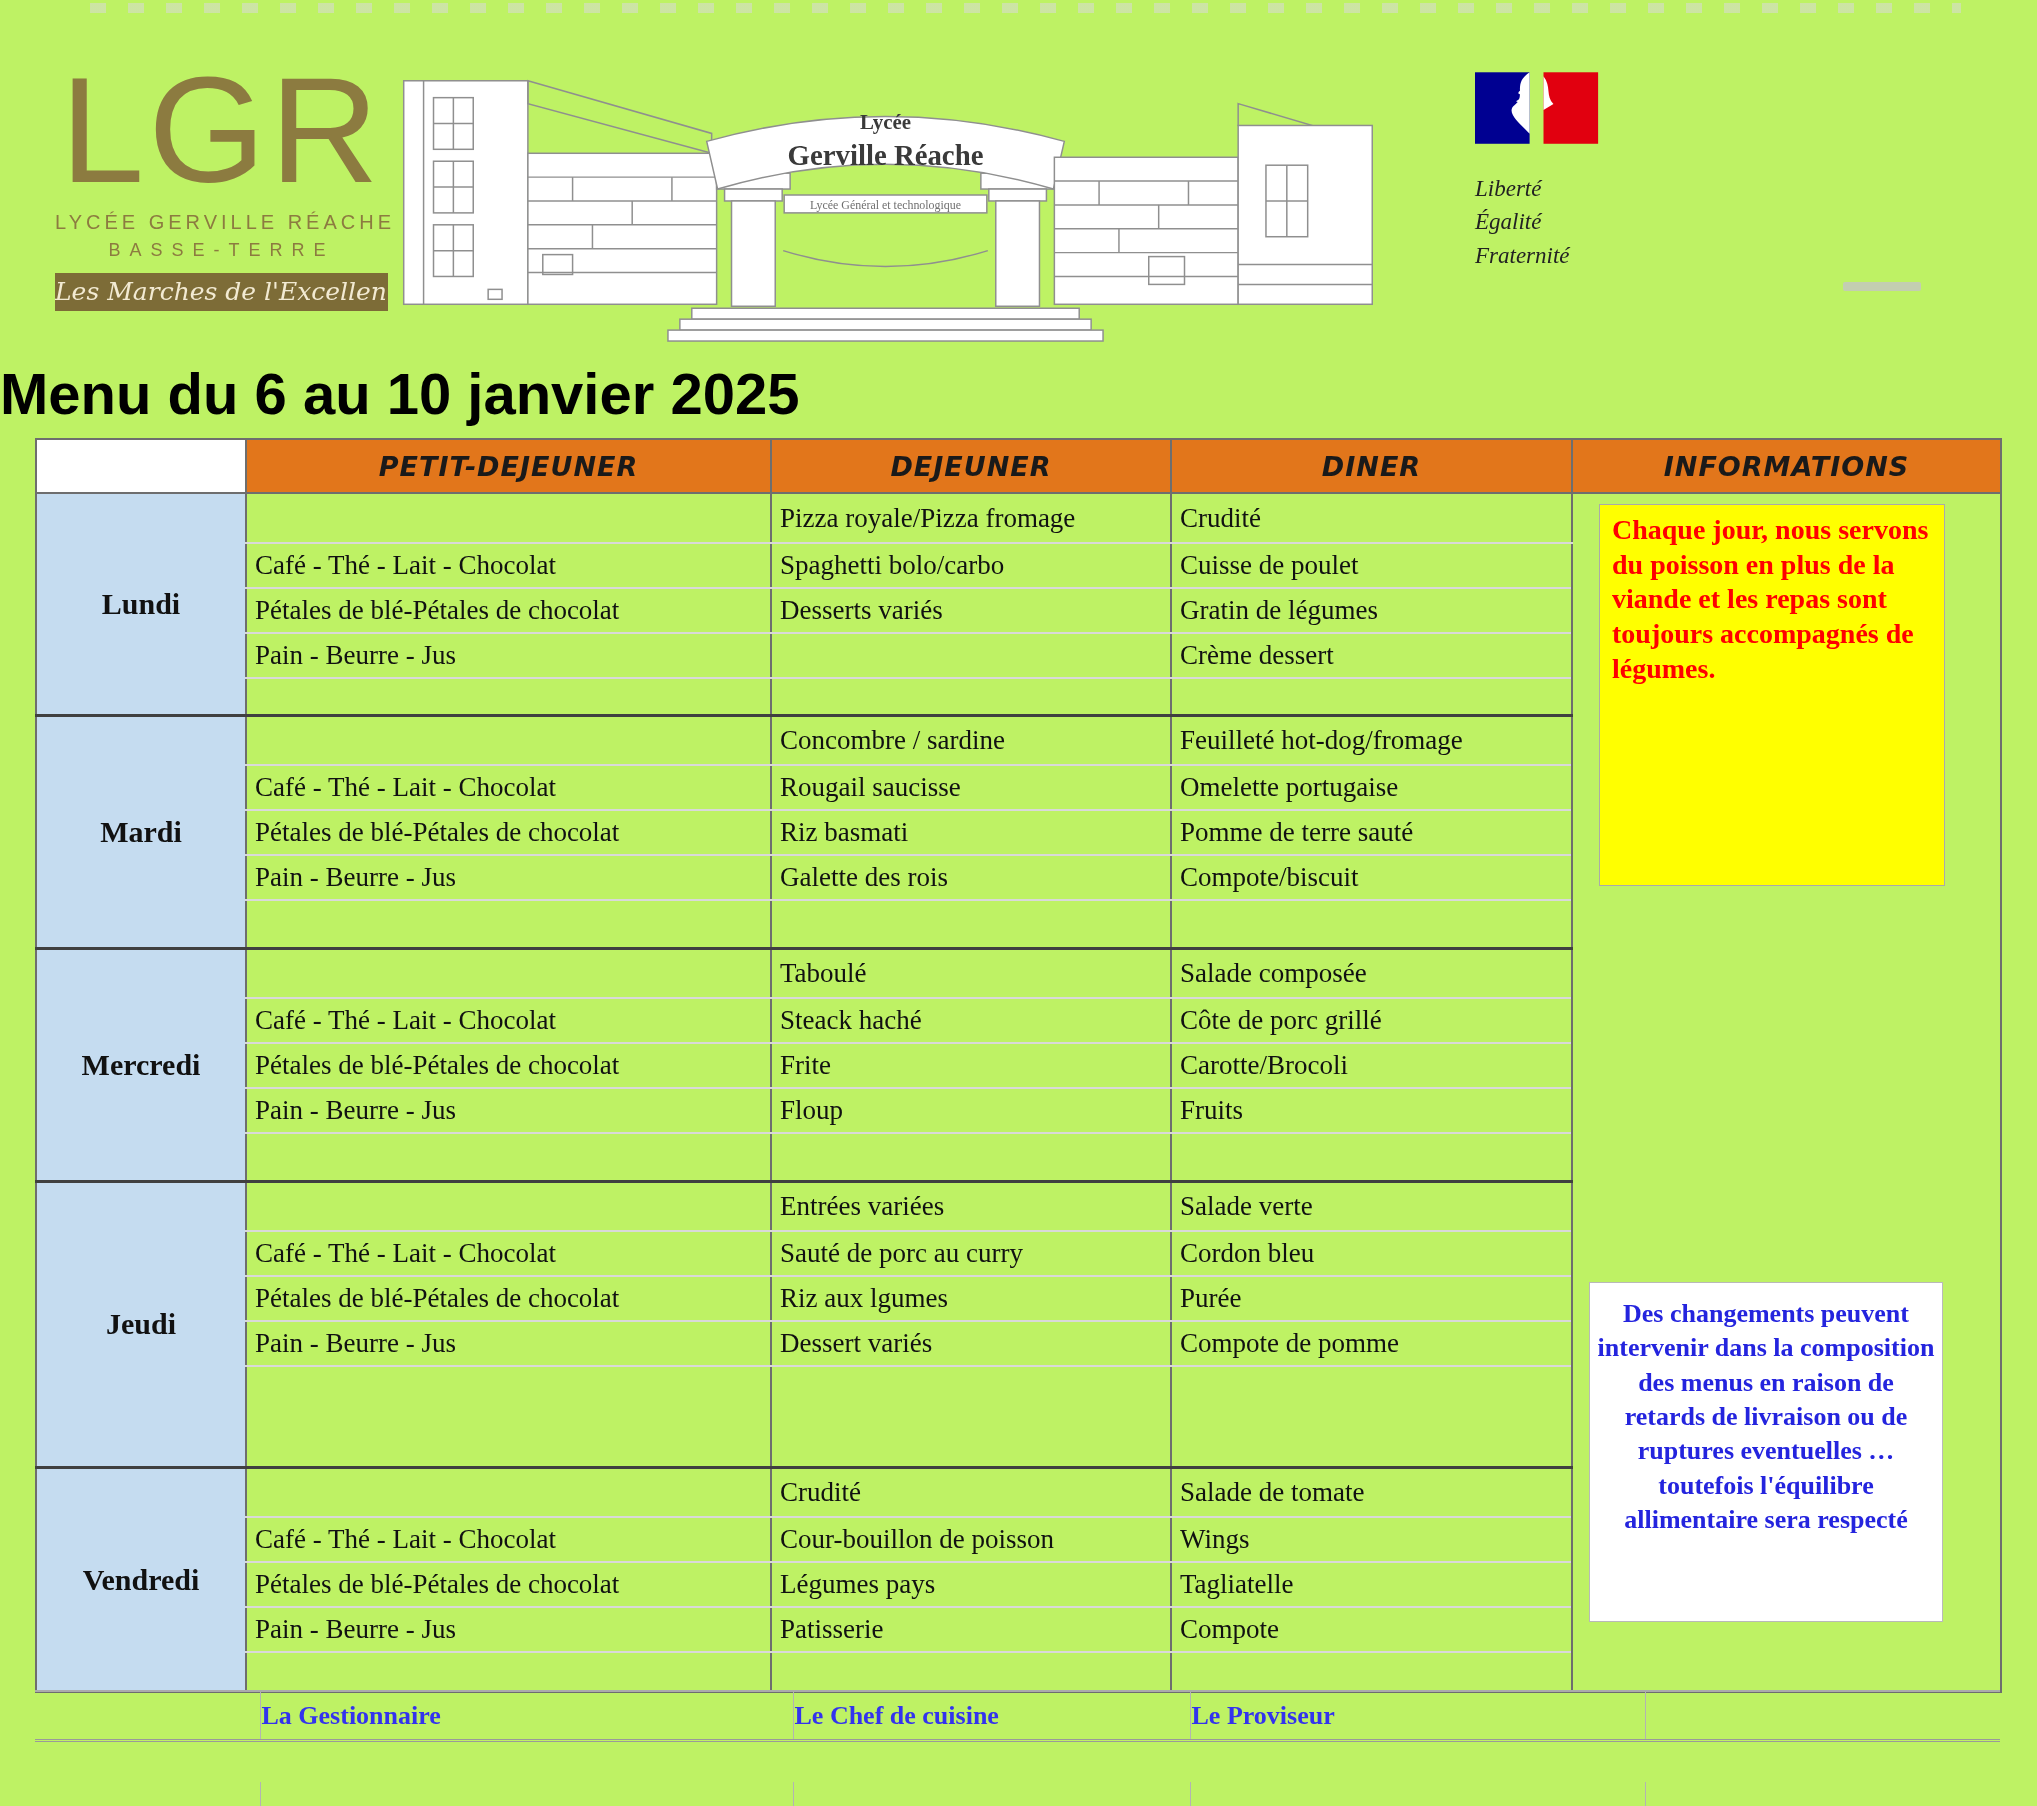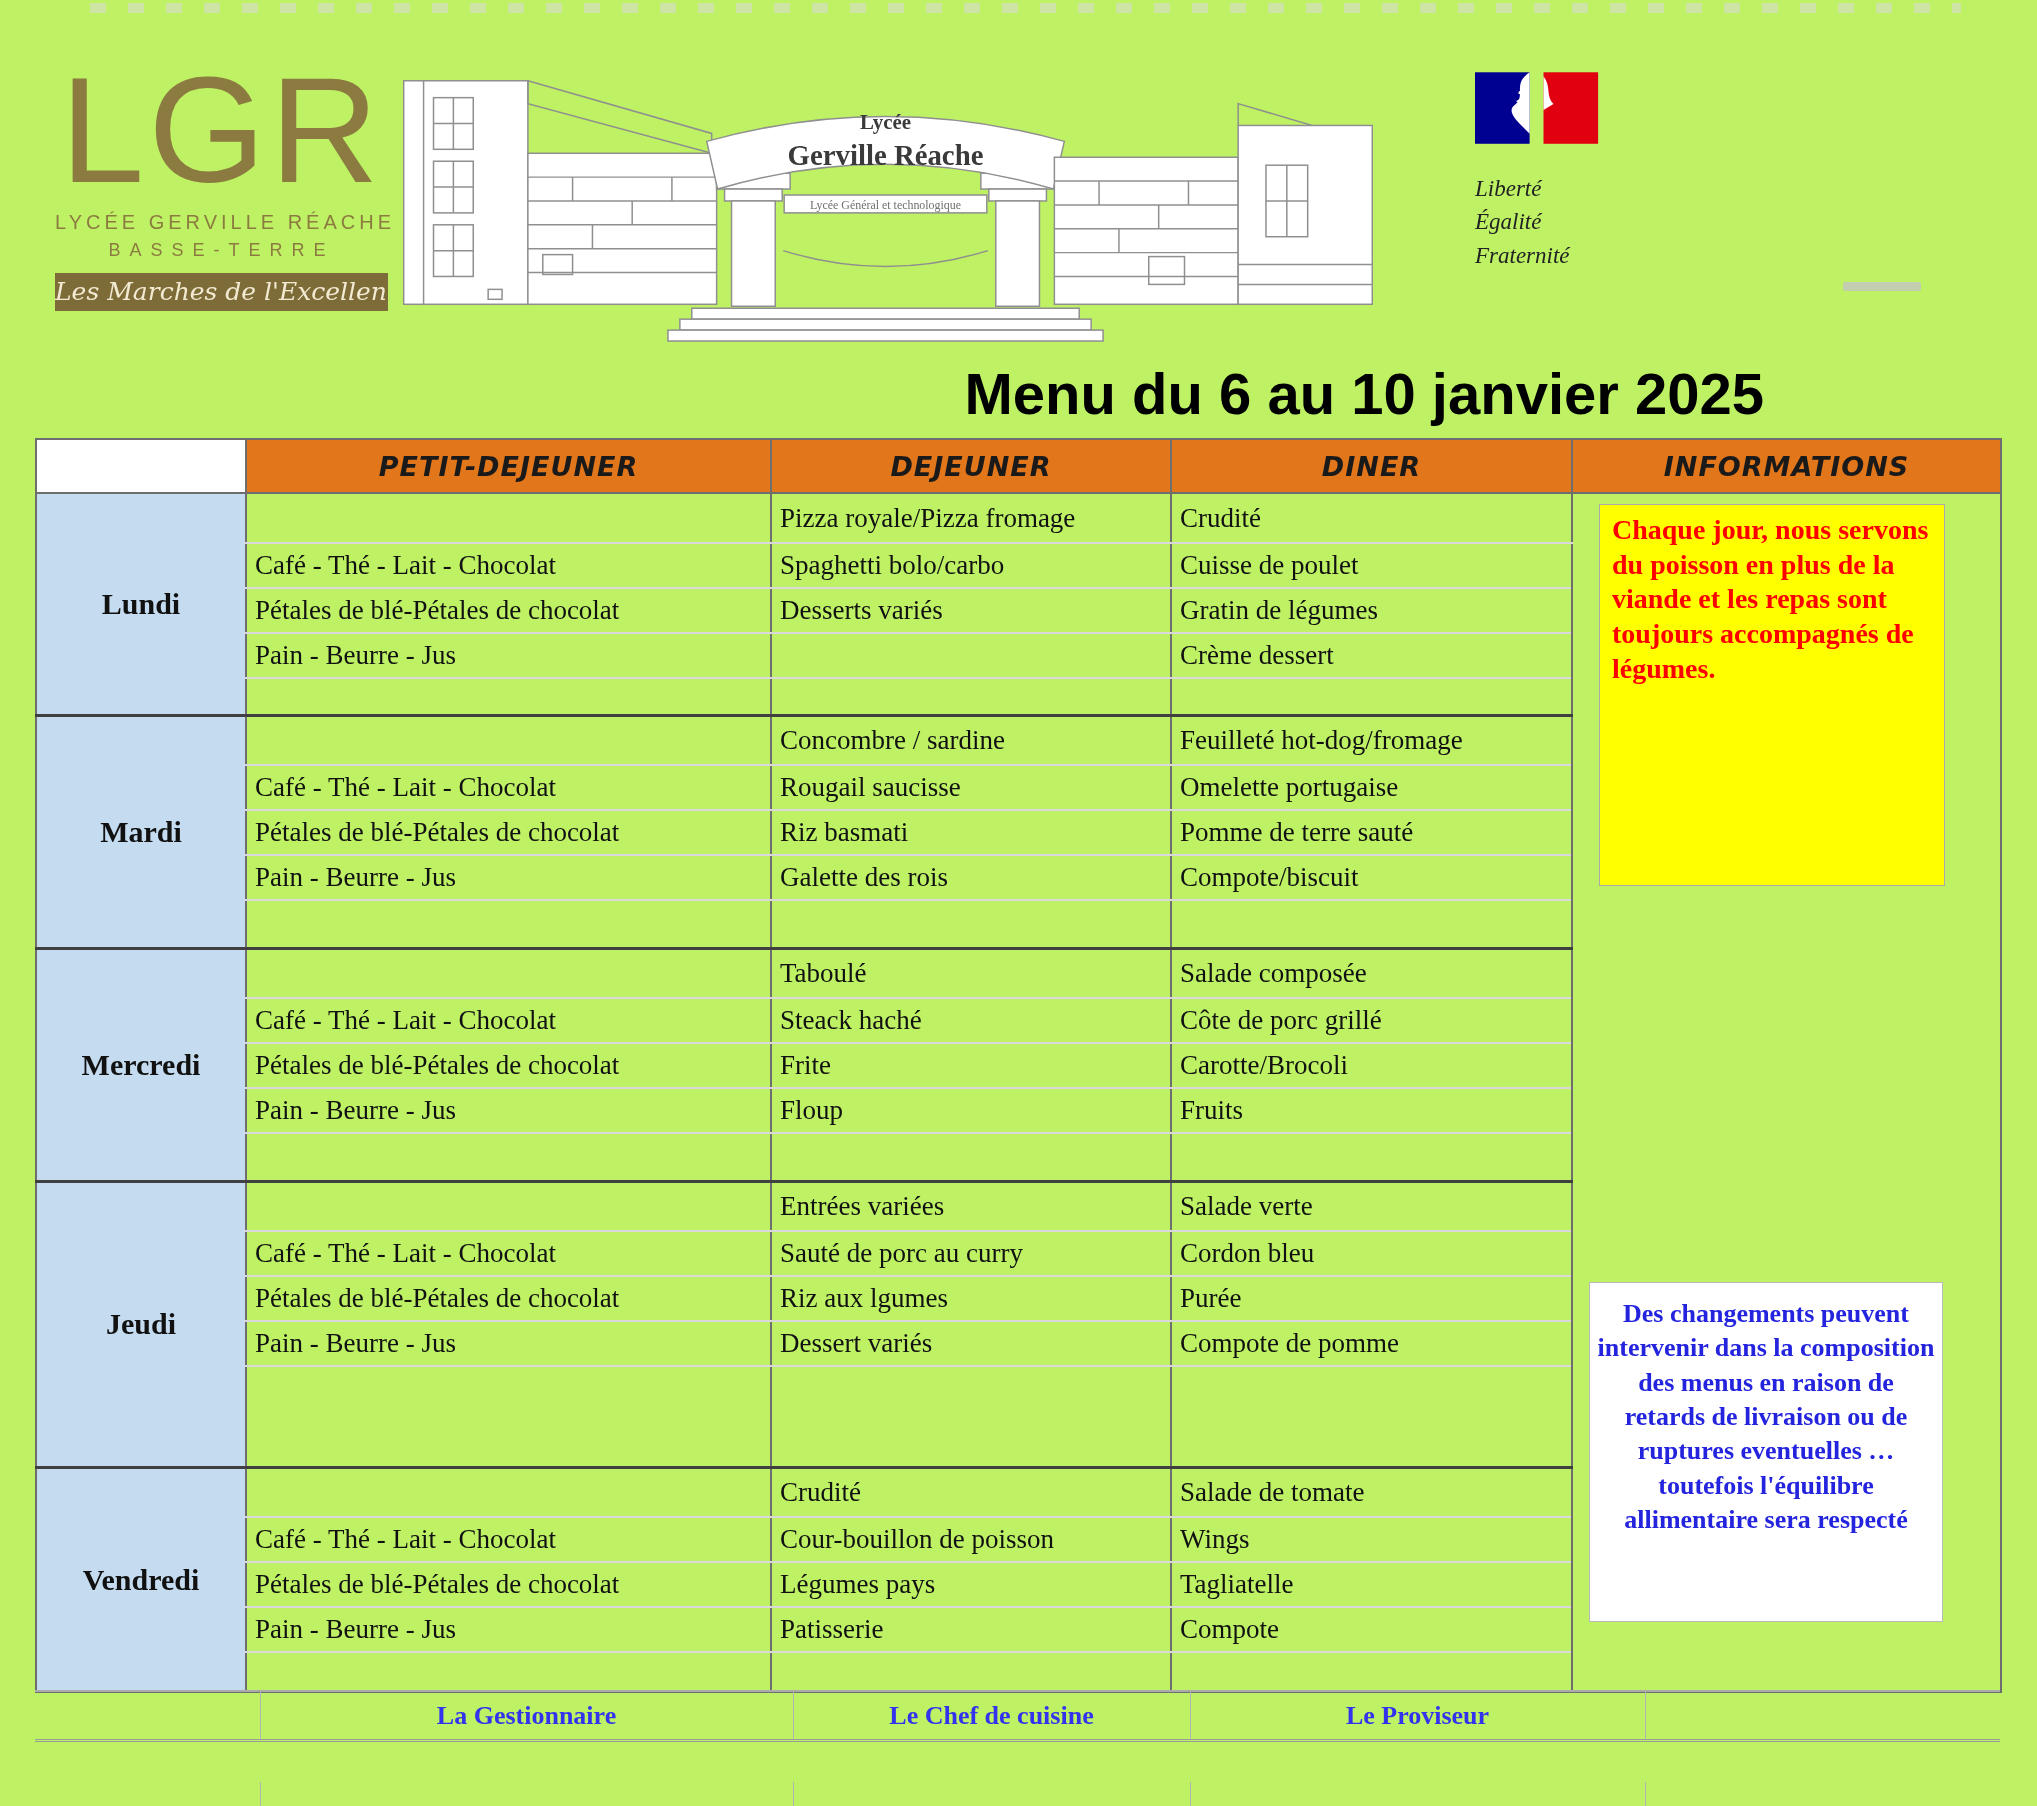--- a/index.html
+++ b/index.html
@@ -21,21 +21,21 @@
 
   .building{position:absolute;left:393px;top:46px;width:985px;height:300px;}
 
   .region-block{position:absolute;left:1475px;top:72px;width:557px;}
   .region-title{margin-top:12px;font-family:"Liberation Sans",sans-serif;font-weight:bold;font-size:42px;
                 line-height:1.12;color:#161616;letter-spacing:0.5px;}
   .region-motto{margin-top:16px;font-family:"Liberation Serif",serif;font-style:italic;
                 font-size:23px;line-height:1.45;color:#222;}
 
   
-  .menu-title{position:absolute;left:0;top:360px;width:1764px;text-align:right;
+  .menu-title{position:absolute;left:0;top:360px;width:1764px;text-align:left;
               font-family:"Liberation Sans",sans-serif;font-weight:bold;font-size:58px;color:#000;}
 
   
   .menu-table{position:absolute;left:35px;top:438px;width:1965px;border-collapse:collapse;table-layout:fixed;
               border:2.5px solid #6e6e6e;}
   .menu-table th{background:#E2761B;border-bottom:2.5px solid #6e6e6e;
                  font-family:"DejaVu Sans",sans-serif;font-style:italic;font-weight:bold;
                  font-size:27px;letter-spacing:1px;color:#1a1a1a;height:50px;}
   .menu-table th.corner{background:#ffffff;}
   .menu-table td{vertical-align:middle;}
@@ -48,21 +48,21 @@
   .info-cell{position:relative;vertical-align:top;}
   .note{position:absolute;box-sizing:border-box;font-weight:bold;}
   .note-yellow{left:26px;top:10px;width:346px;height:382px;background:#FFFF00;border:1px solid #aaa;
                padding:8px 12px;color:#FF0000;font-size:28px;line-height:1.24;text-align:left;}
   .note-blue{left:16px;top:788px;width:354px;height:340px;background:#fff;border:1px solid #b9b9b9;
              padding:14px 6px;color:#2424DE;font-size:26px;line-height:1.32;text-align:center;}
 
   
   .footer-table{position:absolute;left:35px;top:1690px;width:1965px;border-collapse:collapse;table-layout:fixed;
                 border-top:2px solid #ababab;}
-  .footer-table td{text-align:center;}
+  .footer-table td{}
   .f-vline{border-left:1.5px solid #b3b3b3;}
   .f-role{height:45px;color:#3333EE;font-weight:bold;font-size:26px;border-bottom:3px double #9a9a9a;}
   .f-name{height:48px;color:#222;font-size:27px;border-bottom:3px double #9a9a9a;}
   .stub{position:absolute;top:1782px;width:0;height:24px;border-left:1.5px solid #b3b3b3;}
 </style>
 </head>
 <body>
 
 <div id="page">
 

